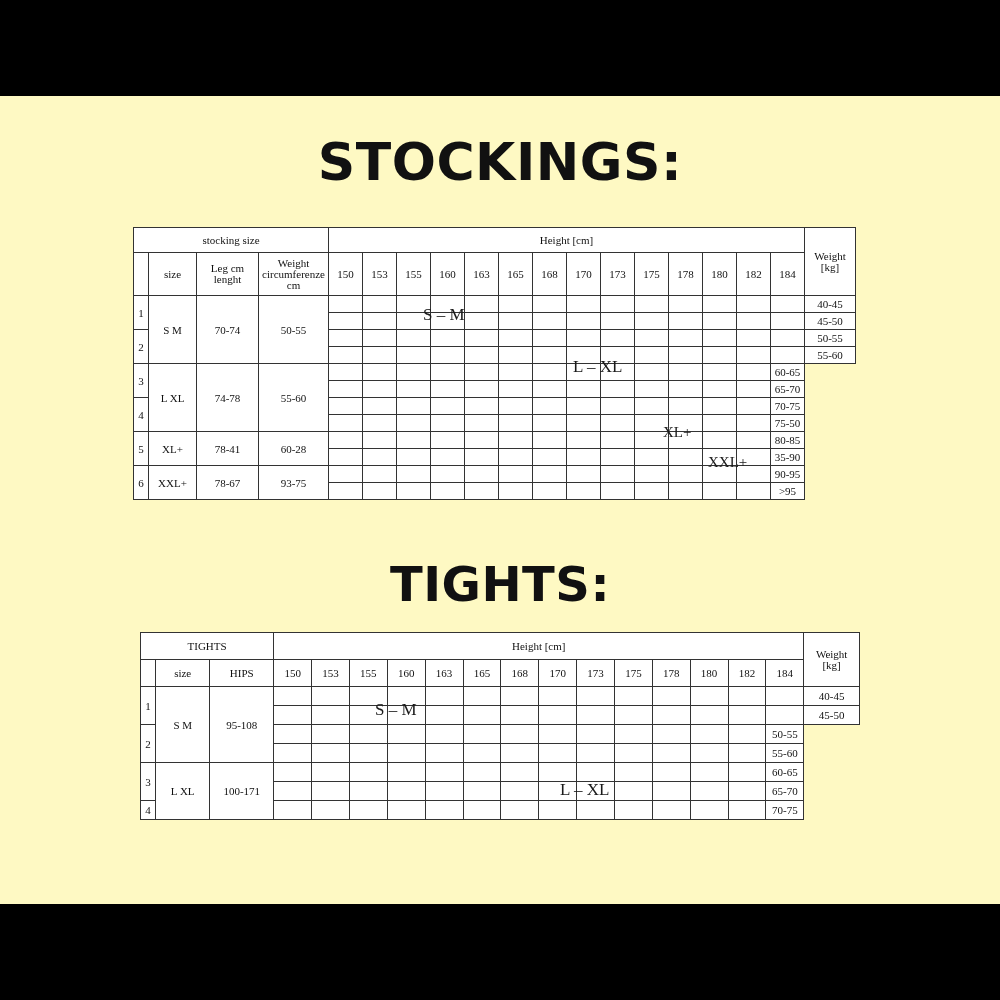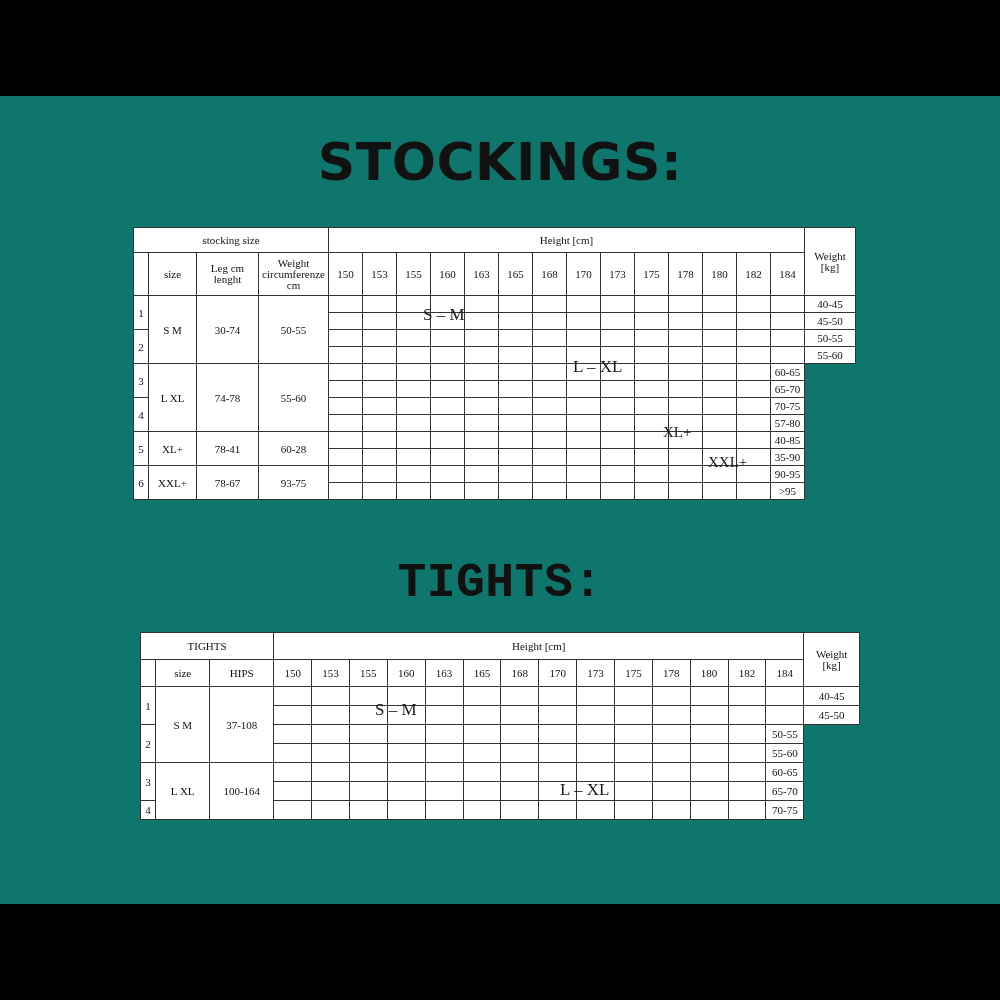--- a/index.html
+++ b/index.html
@@ -18,41 +18,40 @@
     width: 1000px;
     height: 1000px;
     background: #000000;
   }
   .sheet {
     position: absolute;
     left: 0;
     top: 96px;
     width: 1000px;
     height: 808px;
-    background: #0f766e;
+    background: #fef9c3;
   }
   .title {
     text-align: center;
     font-family: "DejaVu Sans", sans-serif;
     font-weight: bold;
     color: #111111;
     letter-spacing: 0.5px;
   }
   #stockings-title {
     position: absolute;
     left: 0; top: 36px;
     width: 1000px;
     font-size: 52px;
   }
   #tights-title {
     position: absolute;
     left: 0; top: 460px;
     width: 1000px;
     font-size: 48px;
-    font-family: Liberation Mono, monospace;
   }
 
   table.grid {
     border-collapse: collapse;
     font-family: "Liberation Serif", serif;
     color: #111111;
     table-layout: fixed;
   }
   table.grid td, table.grid th {
     border: 1px solid #333333;
@@ -186,21 +185,21 @@
             <td class="colnum">175</td>
             <td class="colnum">178</td>
             <td class="colnum">180</td>
             <td class="colnum">182</td>
             <td class="colnum">184</td>
           </tr>
 
           <tr>
             <td rowspan="2" class="idx">1</td>
             <td rowspan="4" class="sizecell">S  M</td>
-            <td rowspan="4" class="sizecell">30-74</td>
+            <td rowspan="4" class="sizecell">70-74</td>
             <td rowspan="4" class="sizecell">50-55</td>
             <td></td>
               <td></td>
             <td class="sm"></td>
               <td class="sm"></td>
             <td class="sm"></td>
               <td class="sm"></td>
             <td class="sm"></td>
               <td></td>
             <td></td>
@@ -330,42 +329,42 @@
               <td></td>
             <td class="lxl"></td>
               <td class="lxl"></td>
             <td class="lxl"></td>
               <td class="lxl"></td>
             <td class="xlp"></td>
               <td class="xlp"></td>
             <td class="xlp"></td>
               <td class="xxl"></td>
             <td class="xxl"></td>
-            <td class="wt">57-80</td>
+            <td class="wt">75-50</td>
           </tr>
 
           <tr>
             <td rowspan="2" class="idx">5</td>
             <td rowspan="2" class="sizecell">XL+</td>
             <td rowspan="2" class="sizecell">78-41</td>
             <td rowspan="2" class="sizecell">60-28</td>
             <td></td>
               <td></td>
               <td></td>
               <td></td>
             <td></td>
             <td class="lxl"></td>
               <td class="lxl"></td>
             <td class="xlp"></td>
               <td class="xlp"></td>
             <td class="xxl"></td>
               <td class="xxl"></td>
             <td class="xxl"></td>
               <td class="xxl"></td>
-            <td class="wt">40-85</td>
+            <td class="wt">80-85</td>
           </tr>
 
           <tr>
             <td></td>
               <td></td>
               <td></td>
               <td></td>
             <td></td>
               <td></td>
             <td class="xlp"></td>
@@ -473,21 +472,21 @@
             <td class="colnum">175</td>
             <td class="colnum">178</td>
             <td class="colnum">180</td>
             <td class="colnum">182</td>
             <td class="colnum">184</td>
           </tr>
 
           <tr>
             <td rowspan="2" class="idx">1</td>
             <td rowspan="4" class="sizecell">S  M</td>
-            <td rowspan="4" class="sizecell">37-108</td>
+            <td rowspan="4" class="sizecell">95-108</td>
             <td></td>
             <td class="sm"></td>
               <td class="sm"></td>
             <td class="sm"></td>
               <td class="sm"></td>
             <td class="sm"></td>
               <td class="sm"></td>
             <td></td>
               <td></td>
               <td></td>
@@ -547,21 +546,21 @@
               <td class="lxl"></td>
             <td class="lxl"></td>
             <td></td>
               <td></td>
             <td class="wt">55-60</td>
           </tr>
 
           <tr>
             <td rowspan="2" class="idx">3</td>
             <td rowspan="3" class="sizecell">L  XL</td>
-            <td rowspan="3" class="sizecell">100-164</td>
+            <td rowspan="3" class="sizecell">100-171</td>
             <td></td>
               <td></td>
               <td></td>
             <td class="lxl"></td>
               <td class="lxl"></td>
             <td class="lxl"></td>
               <td class="lxl"></td>
             <td class="lxl"></td>
               <td class="lxl"></td>
             <td class="lxl"></td>

